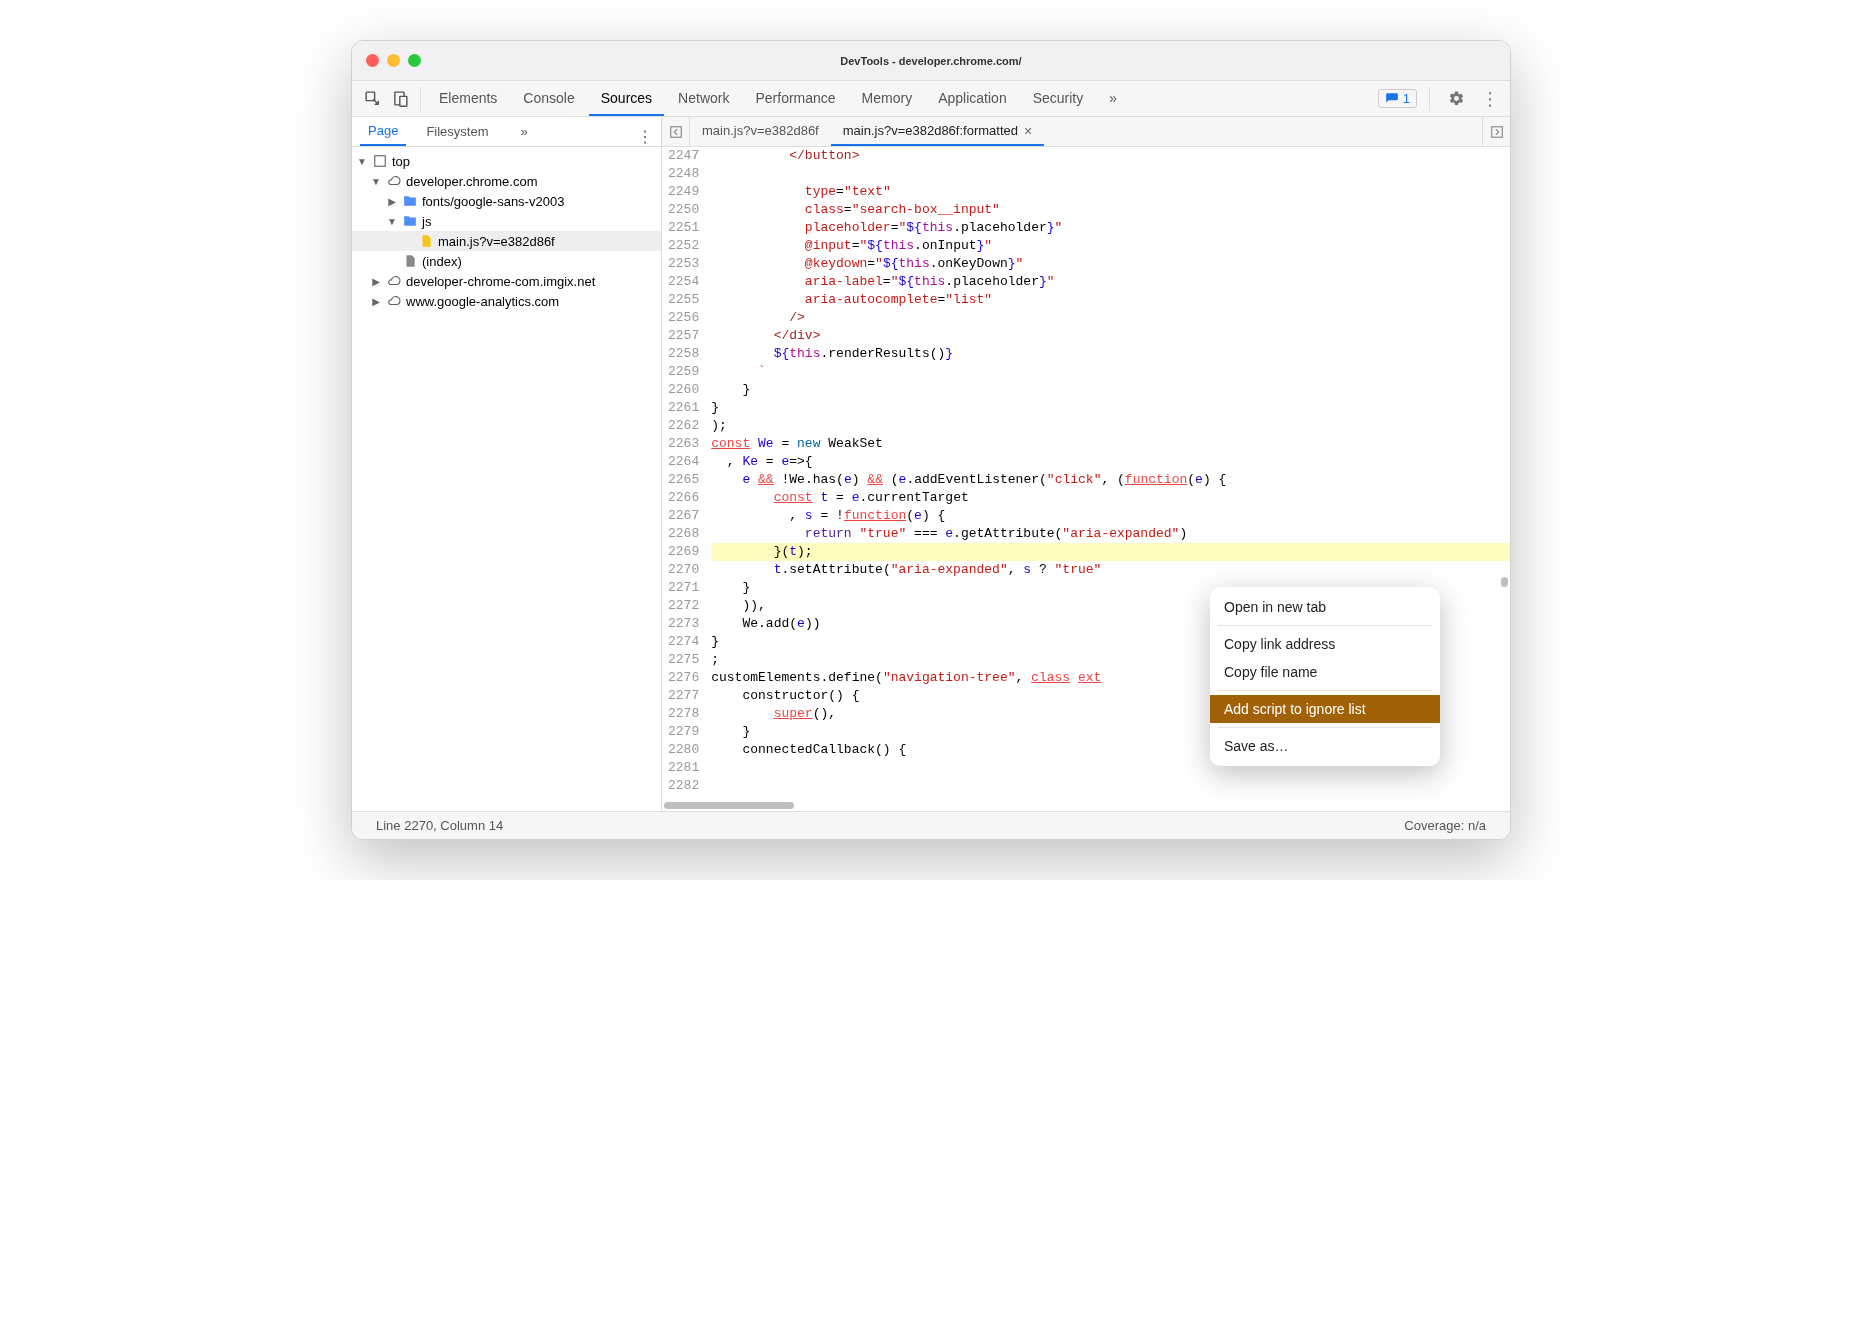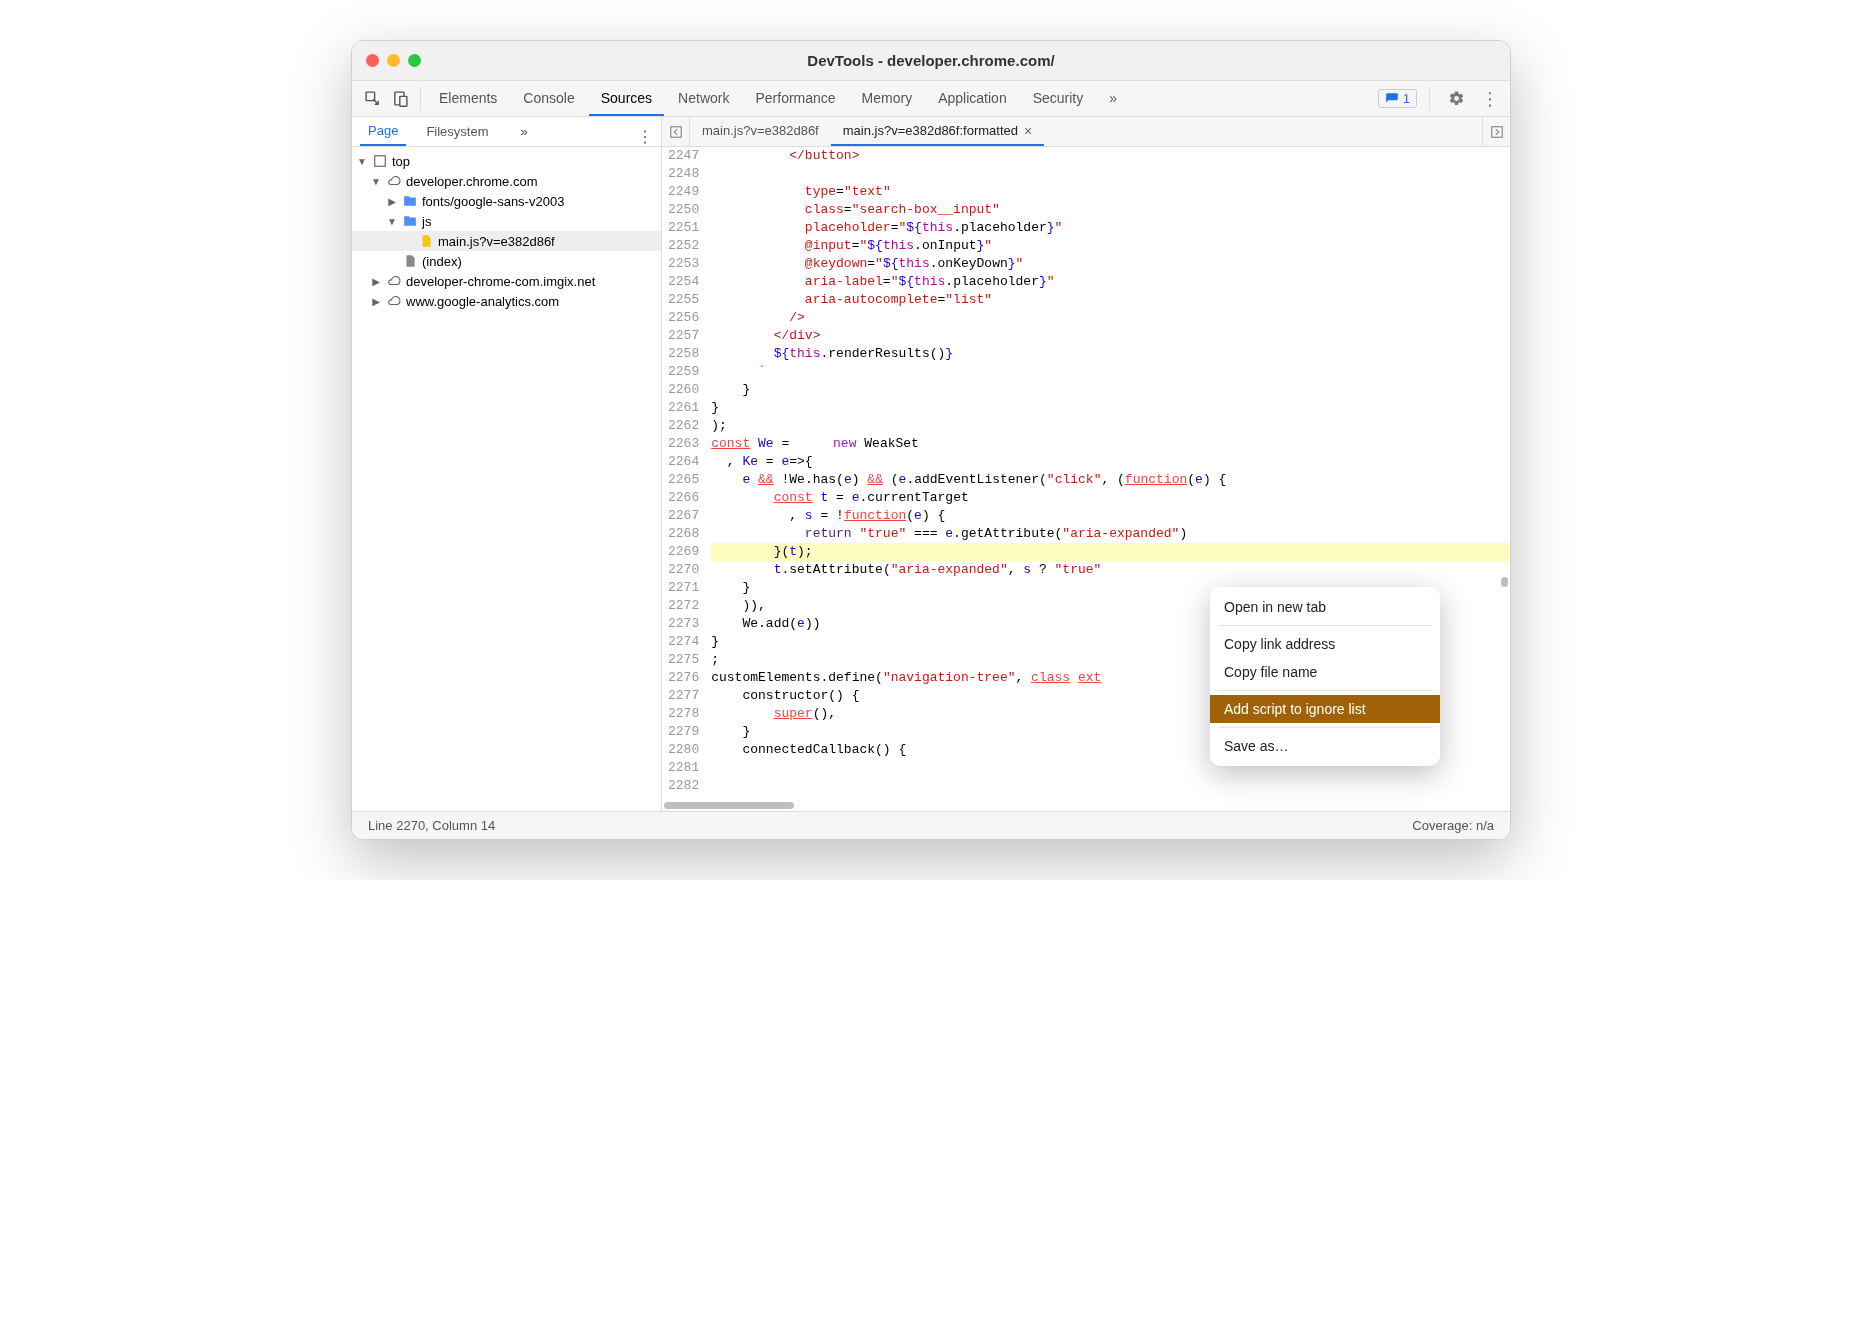--- a/index.html
+++ b/index.html
@@ -9,21 +9,21 @@
   width: 1160px; height: 800px; margin: 40px auto;
   border: 1px solid #d0d0d0; border-radius: 12px;
   box-shadow: 0 20px 60px rgba(0,0,0,0.25);
   overflow: hidden; position: relative; background: #fff;
 }
 
 .titlebar { height: 40px; background: #f1f1f1; border-bottom: 1px solid #dedede; display:flex; align-items:center; padding: 0 14px; position:relative; }
 .traffic { display:flex; gap:8px; }
 .tl { width:13px; height:13px; border-radius:50%; }
 .tl.r { background:#ff5f57; } .tl.y { background:#febc2e; } .tl.g { background:#28c840; }
-.title { position:absolute; left:0; right:0; text-align:center; font-weight:600; font-size:15px; color:#333; }
+.title { position:absolute; left:0; right:0; text-align:center; font-weight:600; font-size:11px; color:#333; }
 
 .toolbar { height: 36px; border-bottom:1px solid #ddd; display:flex; align-items:center; padding:0 6px; background:#f6f6f6; }
 .icon-btn { width:28px; height:28px; display:flex; align-items:center; justify-content:center; cursor:pointer; color:#555; }
 .vsep { width:1px; height:24px; background:#ddd; margin:0 6px; }
 .tabs { display:flex; align-items:center; height:100%; gap:2px; }
 .tab { padding: 0 12px; color:#555; font-size:14px; height:100%; display:flex; align-items:center; cursor:pointer; border-bottom:2px solid transparent; }
 .tab.sel { color:#000; border-bottom:2px solid #1a73e8; }
 .toolbar-right { margin-left:auto; display:flex; align-items:center; gap:6px; }
 
 .issues-chip { display:flex; align-items:center; border:1px solid #ccc; border-radius:3px; padding:1px 6px; font-size:13px; color:#1a73e8; gap:4px; }
@@ -60,26 +60,26 @@
 .lines { padding-left:4px; flex:1; }
 .lines div { height:18px; line-height:18px; white-space:pre; }
 .hl { background:#fffcc0; display:block; }
 
 
 .kw { color:#ef4444;text-decoration:underline; }
 .tag { color:#aa2523; }
 .str { color:#c41a16; }
 .attr { color:#c41a16; }
 .this { color:#aa0d91; }
-.new { color:#a21caf;margin-left:36px; }
+.new { color:#0369a1; }
 .ret { color:#4c1d95; }
 .blue { color:#1c00cf; }
 .black{ color:#000; }
 
-.statusbar { height:28px; border-top:1px solid #ddd; display:flex; align-items:center; padding:0 16px; background:#f6f6f6; font-size:13px; color:#555; }
+.statusbar { height:28px; border-top:1px solid #ddd; display:flex; align-items:center; padding:0 24px; background:#f6f6f6; font-size:13px; color:#555; }
 .statusbar .right { margin-left:auto; }
 
 .context-menu {
   position:absolute; right:70px; top:546px; width:230px;
   background:#fff; border-radius:10px; box-shadow:0 8px 30px rgba(0,0,0,0.25);
   padding:6px 0; z-index:10;
 }
 .context-menu .item { padding:6px 14px; font-size:14px; color:#222; cursor:pointer; }
 .context-menu .item.hl-item { background:#a16207; color:#fff; }
 .context-menu .sep { height:1px; background:#e5e5e5; margin:4px 8px; }

